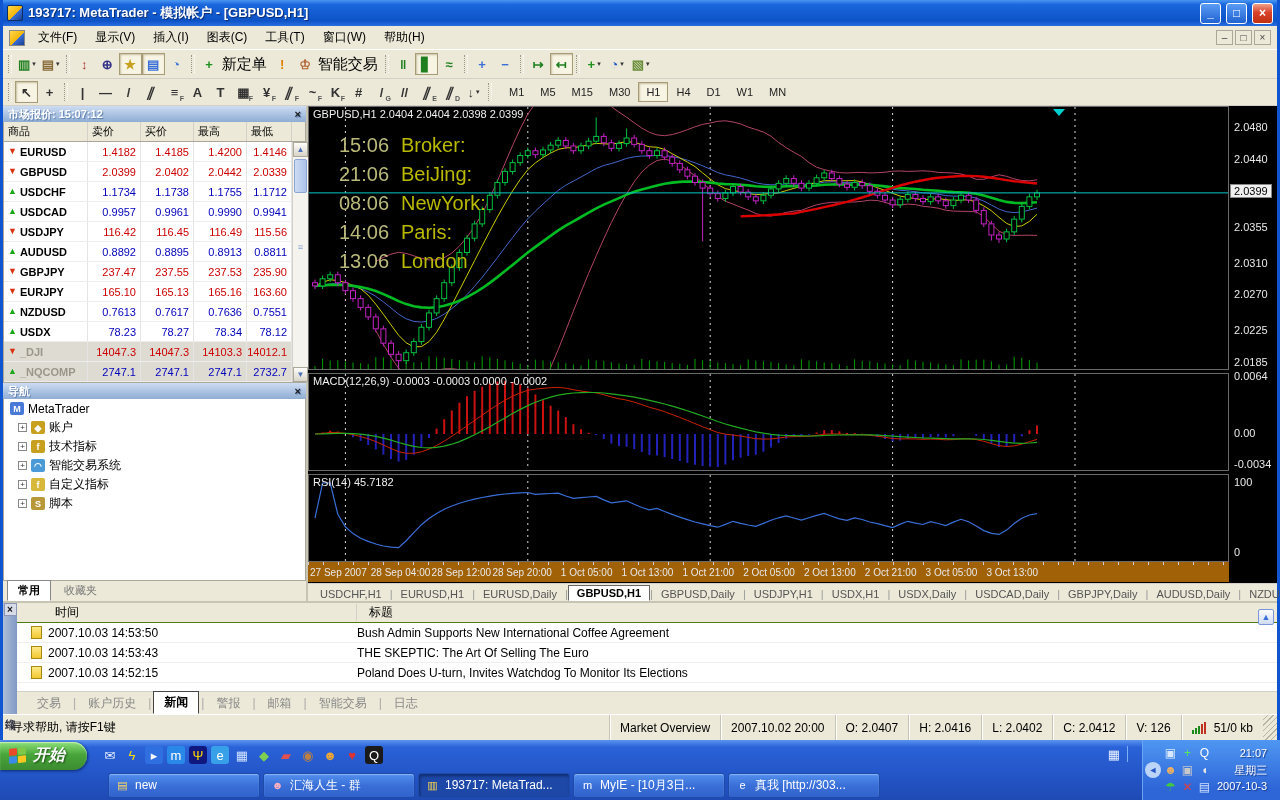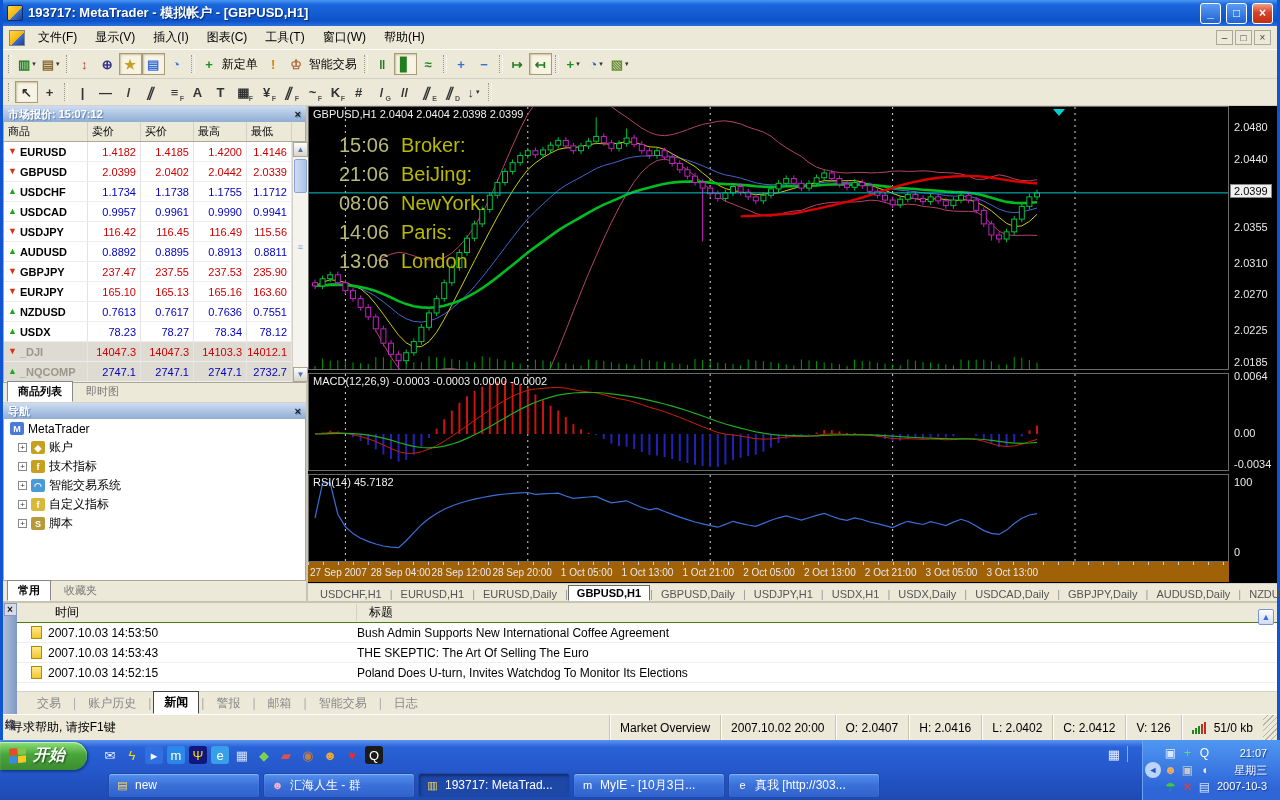--- a/index.html
+++ b/index.html
@@ -21,21 +21,21 @@
 
 .toolbar{display:flex;align-items:center;background:#ece9d8;border-bottom:1px solid #d4d0c8;padding:2px 2px;flex:0 0 auto;}
 .toolbar1{height:29px;}
 .toolbar2{height:27px;}
 .grip{width:4px;height:18px;border-left:1px dotted #9a968a;border-right:1px dotted #fff;margin:0 3px;}
 .tbtn{min-width:23px;height:22px;border:1px solid transparent;display:flex;align-items:center;justify-content:center;font-size:13px;position:relative;padding:0 2px;}
 .tbtn.pressed{background:#f8f4e4;border:1px solid #a89c78;box-shadow:inset 1px 1px 2px #c8c0a0;}
 .tglyph{font-weight:bold;line-height:1;}
 .tsub{position:absolute;right:1px;bottom:0;font-size:7px;color:#555;font-weight:bold;}
 .drop{font-size:7px;color:#333;margin-left:2px;}
-.tlabel{font-size:12px;margin:0 4px 0 1px;color:#000;}
+.tlabel{font-size:15px;margin:0 4px 0 1px;color:#000;}
 .slant .tglyph{display:inline-block;transform:skewX(-20deg);}
 .tf-bar{display:flex;align-items:center;margin-left:6px;}
 .tf-btn{padding:3px 7px;font-size:11px;color:#222;border:1px solid transparent;}
 .tf-btn.active{background:#f8f4e4;border:1px solid #a89c78;box-shadow:inset 1px 1px 2px #c8c0a0;}
 
 .main{flex:1 1 auto;display:flex;min-height:0;}
 .left-col{width:305px;flex:0 0 305px;display:flex;flex-direction:column;background:#ece9d8;border-right:2px solid #c8c4b4;}
 .panel-title{height:16px;flex:0 0 16px;background:linear-gradient(180deg,#cddcf2,#8fadd4);color:#fff;font-size:11px;font-weight:bold;display:flex;align-items:center;padding:0 5px;text-shadow:1px 1px 1px #5a7aa8;}
 .panel-close{margin-left:auto;color:#1a1a1a;font-weight:bold;font-size:11px;cursor:default;}
 .mw-wrap{background:#fff;border:1px solid #aca899;border-top:none;display:flex;flex-direction:column;}
@@ -299,20 +299,31 @@
         </div>
         <div class="tbtn slant">
           <span class="tglyph" style="color: rgb(51, 51, 51);">∥</span>
           <span class="tsub">D</span>
         </div>
         <div class="tbtn">
           <span class="tglyph" style="color: rgb(51, 51, 51);">↓</span>
           <span class="drop">▾</span>
         </div>
         <div class="grip"></div>
+        <div class="tf-bar">
+          <div class="tf-btn">M1</div>
+          <div class="tf-btn">M5</div>
+          <div class="tf-btn">M15</div>
+          <div class="tf-btn">M30</div>
+          <div class="tf-btn active">H1</div>
+          <div class="tf-btn">H4</div>
+          <div class="tf-btn">D1</div>
+          <div class="tf-btn">W1</div>
+          <div class="tf-btn">MN</div>
+        </div>
       </div>
 
     <div class="main">
       <div class="left-col">
         <div class="panel-title">
           <span>市场报价: 15:07:12</span>
           <span class="panel-close">×</span>
         </div>
         <div class="mw-wrap">
           <div class="mw-head">
@@ -446,24 +457,20 @@
                 </div>
               </div>
             <div class="mw-scroll">
               <div class="sc-btn">▲</div>
               <div class="sc-thumb"></div>
               <div class="sc-grip">≡</div>
               <div class="sc-btn" style="margin-top:auto">▼</div>
             </div>
           </div>
         </div>
-        <div class="panel-tabs">
-            <div class="ptab active">商品列表</div>
-            <div class="ptab">即时图</div>
-          </div>
 
         <div class="panel-title">
           <span>导航</span>
           <span class="panel-close">×</span>
         </div>
         <div class="nav-body">
             <div class="tree-row">
               <span class="tree-icon" style="background: rgb(74, 122, 216);">M</span>
               <span>MetaTrader</span>
             </div>

